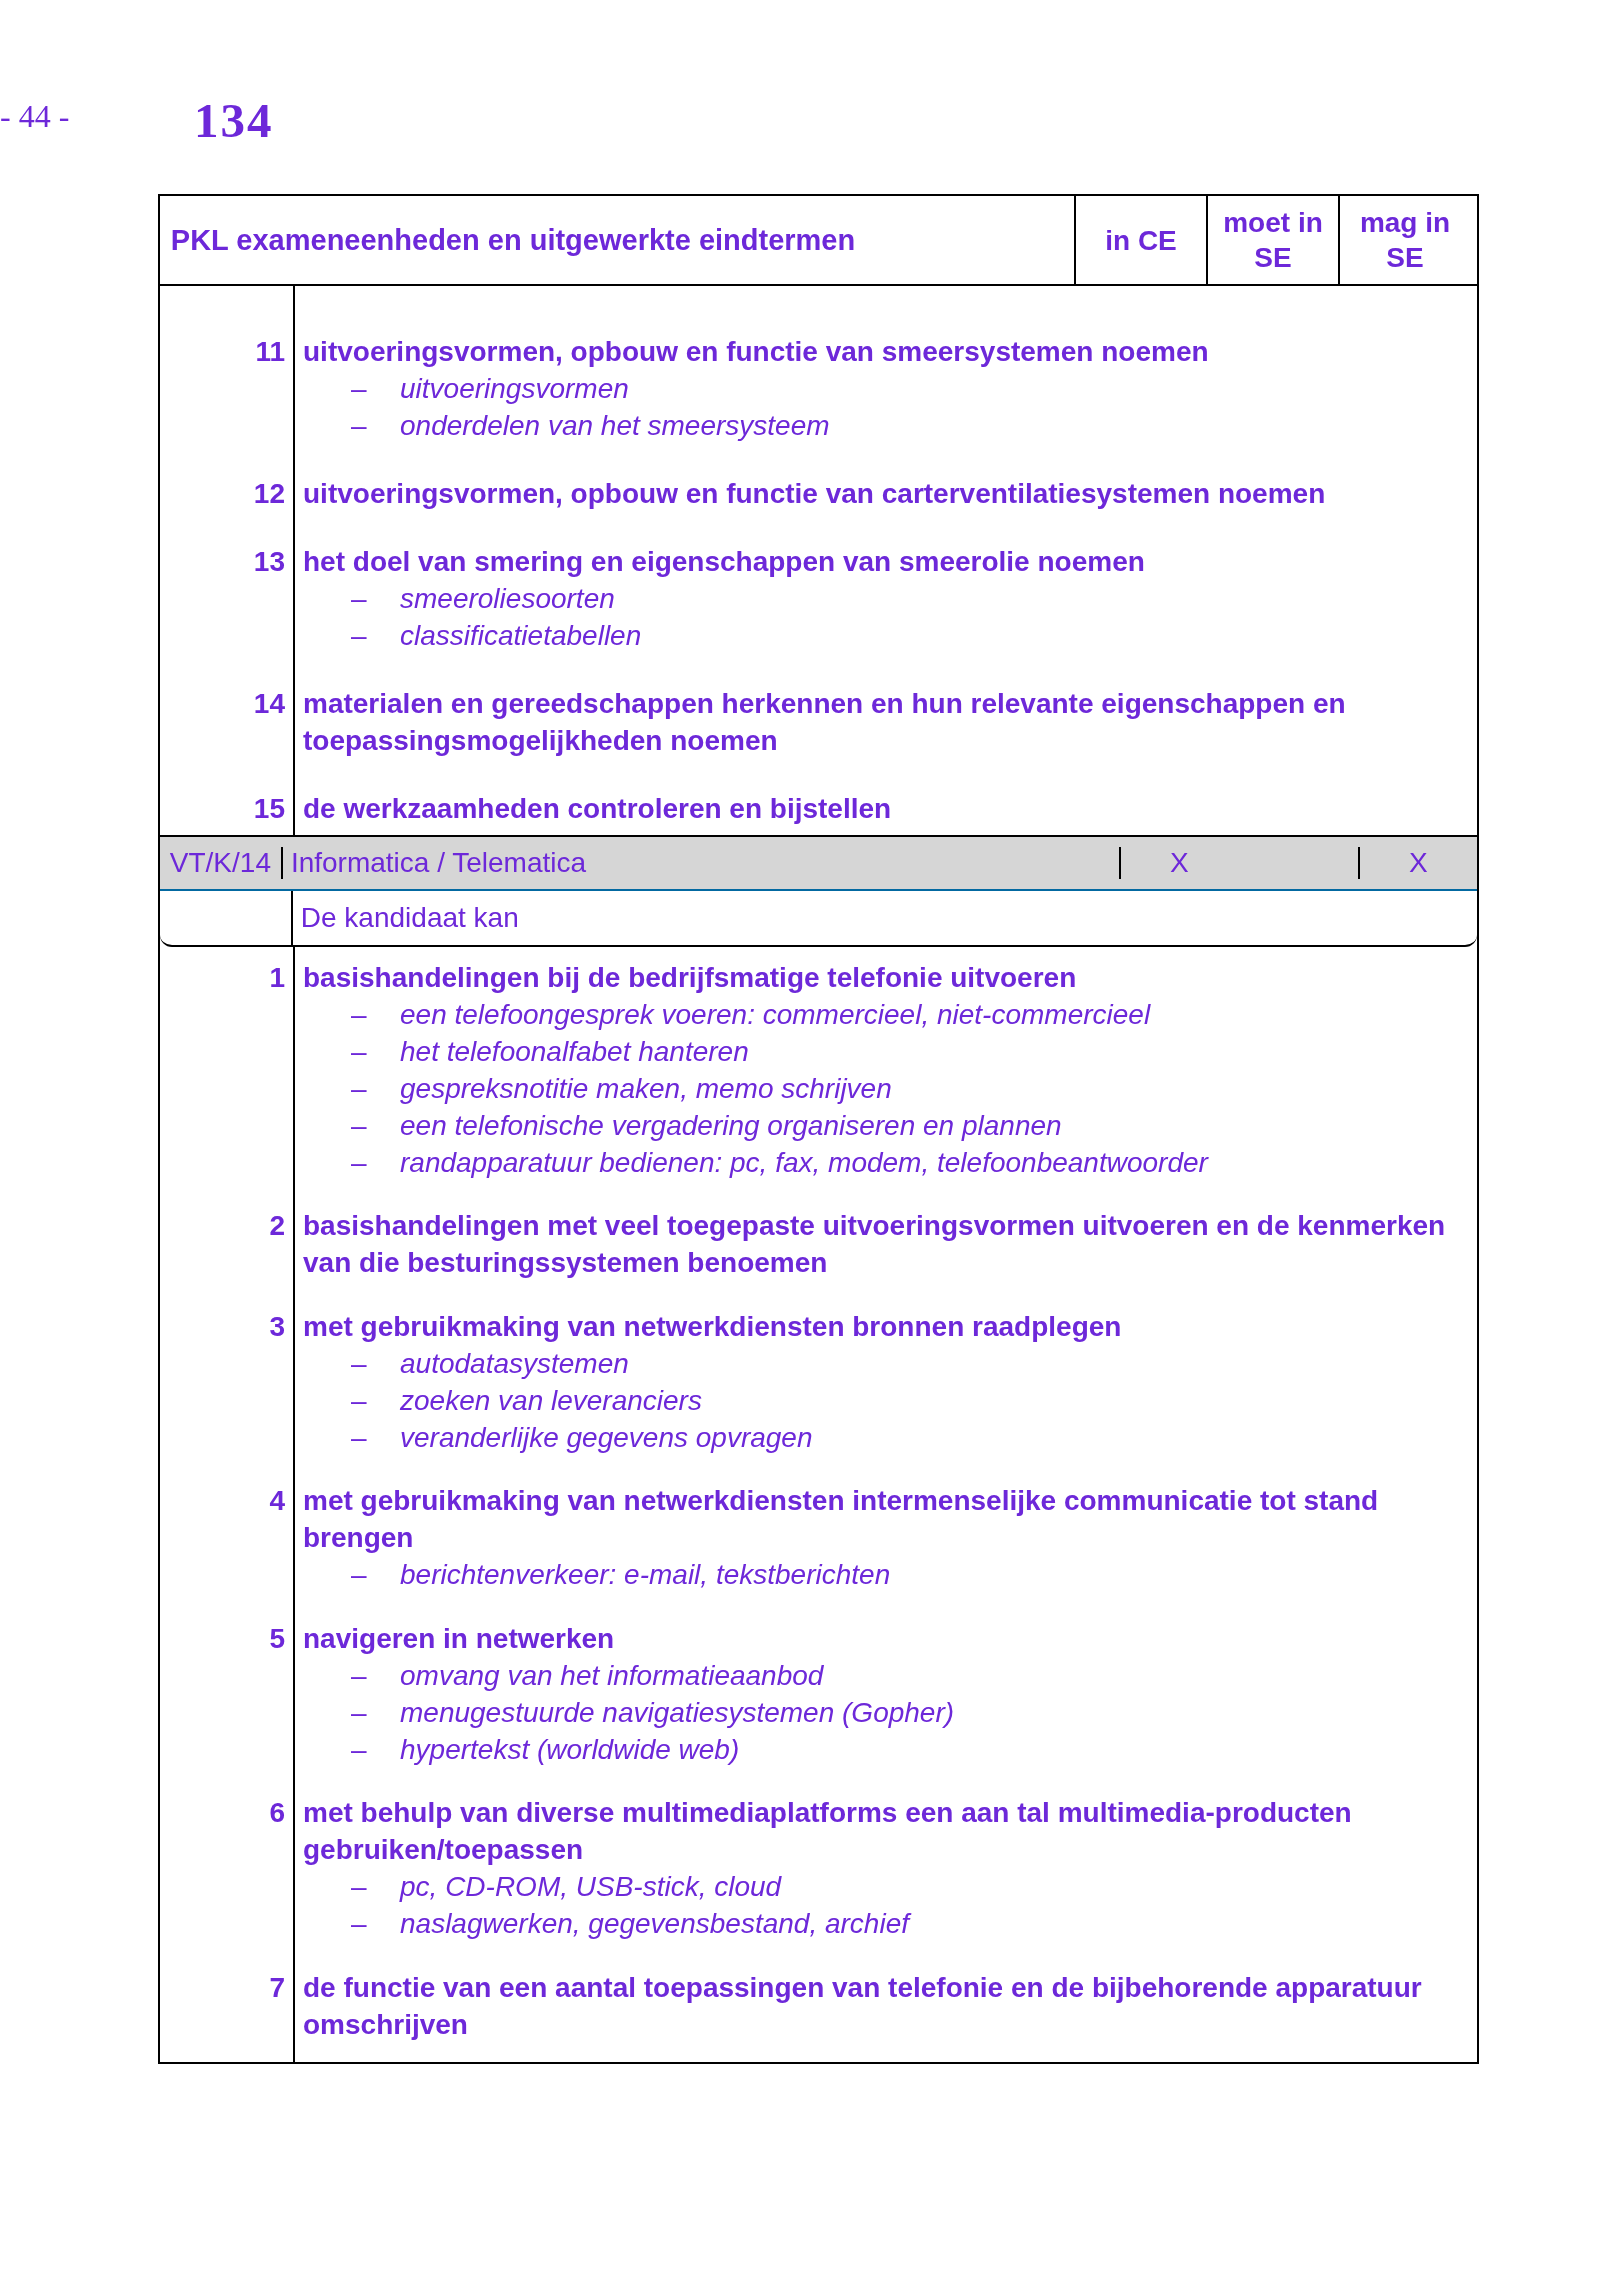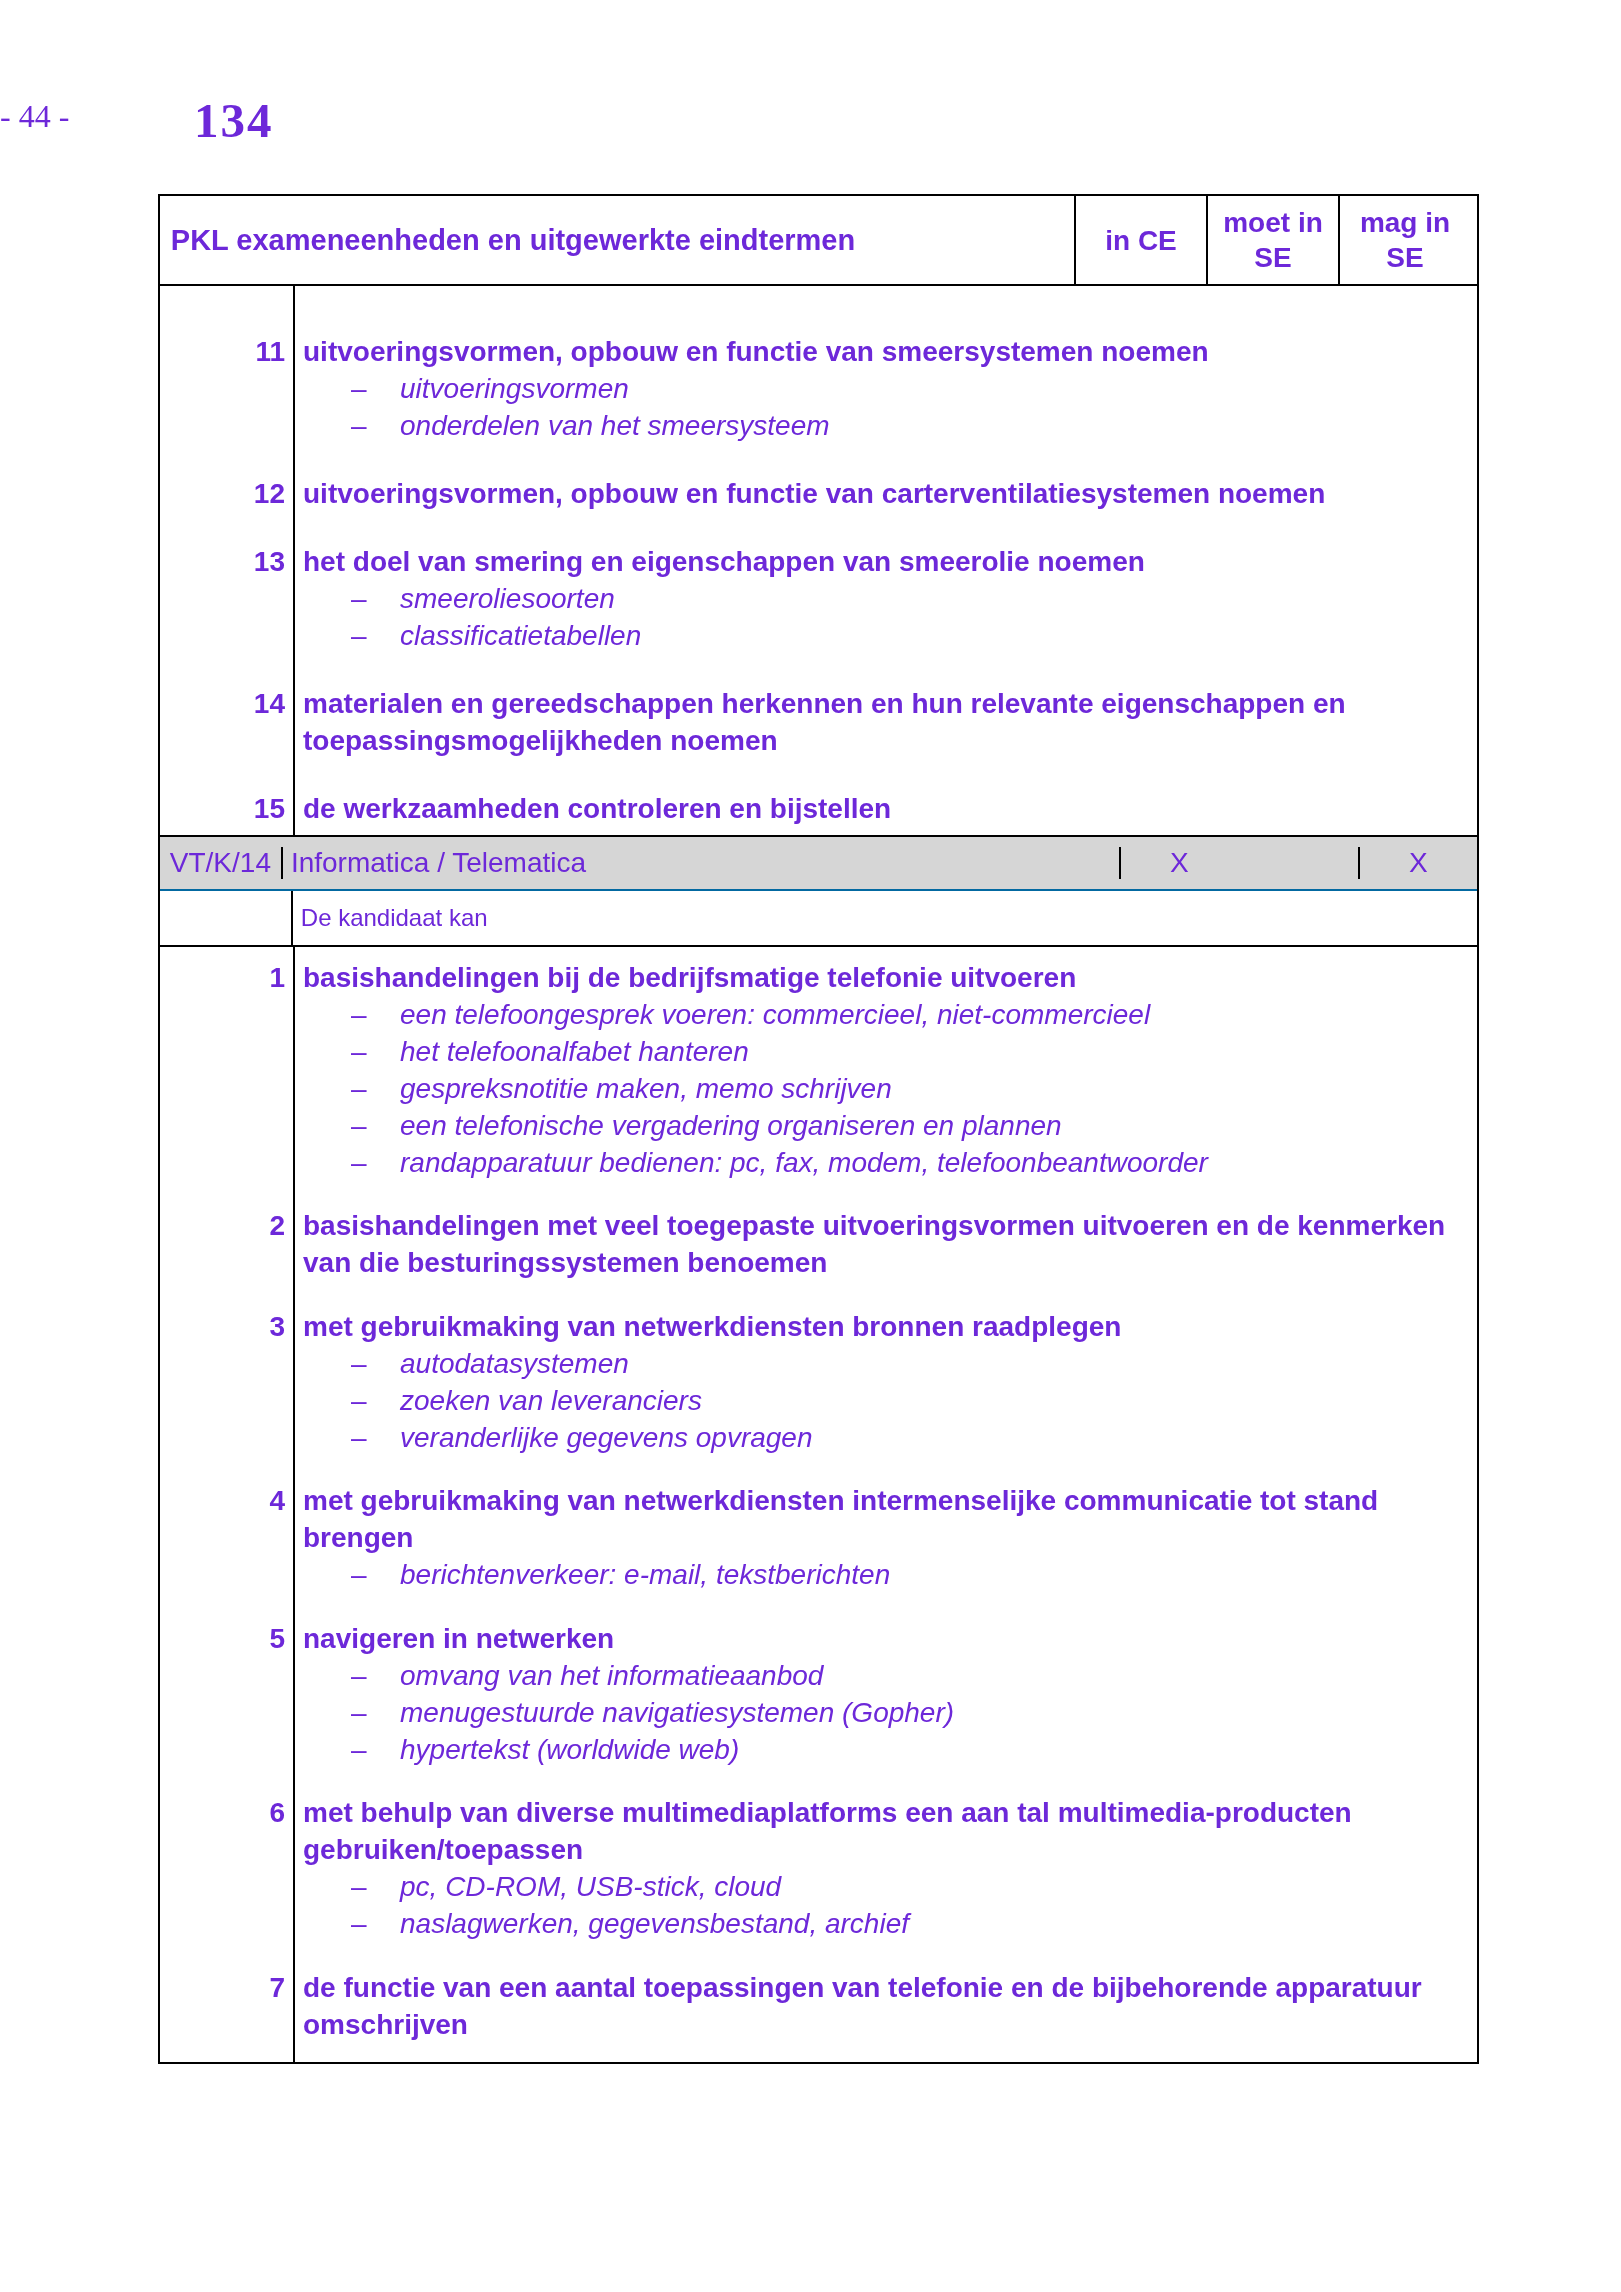--- a/index.html
+++ b/index.html
@@ -51,21 +51,21 @@
   .sub-text { flex:1; padding-right:4px;font-style:italic; }
   
   .unit-row {
     display:flex; height:52px; border-top:2px solid #000; border-bottom:2px solid #0369a1;
     background:#d6d6d6; font-size:28px; align-items:center;
   }
   .u-code { width:133px; box-sizing:border-box; padding-left:9.8px; display:flex; align-items:center; }
   .u-title { width:926px; box-sizing:border-box; border-left:2px solid #000; padding-left:7.8px; display:flex; align-items:center; }
   .u-mark { width:132px; box-sizing:border-box; border-left:2px solid #000; display:flex; align-items:center; justify-content:center; }
   
-  .k-row { display:flex; height:54px; border-bottom:2px solid #000; font-size:24px; }
+  .k-row { display:flex; height:54px; border-bottom:2px solid #000; font-size:28px;border-radius:12px; }
   .k-num { width:133px; box-sizing:border-box; border-right:2px solid #000; }
   .k-text { flex:1; padding-left:7.8px; display:flex; align-items:center; }
 </style>
 </head>
 <body>
 
 <div class="page">
 
   <div class="page-number">134</div>
   <div class="folio">- 44 -</div>

